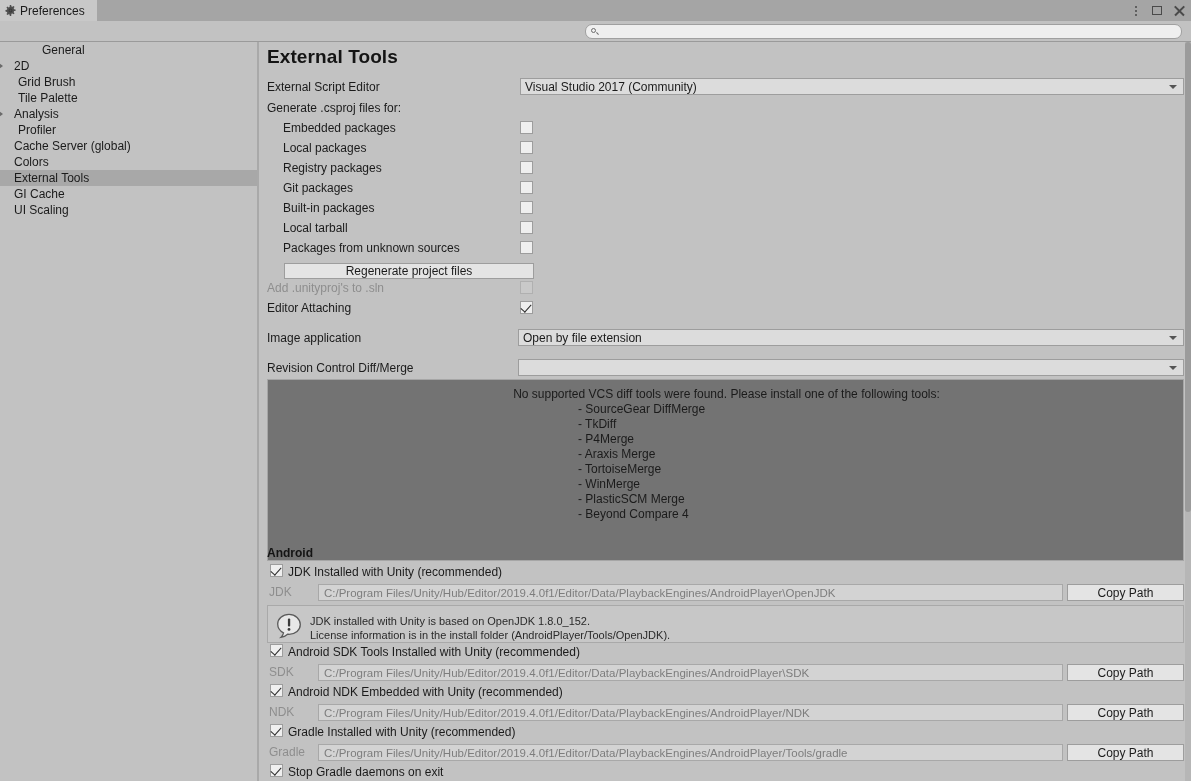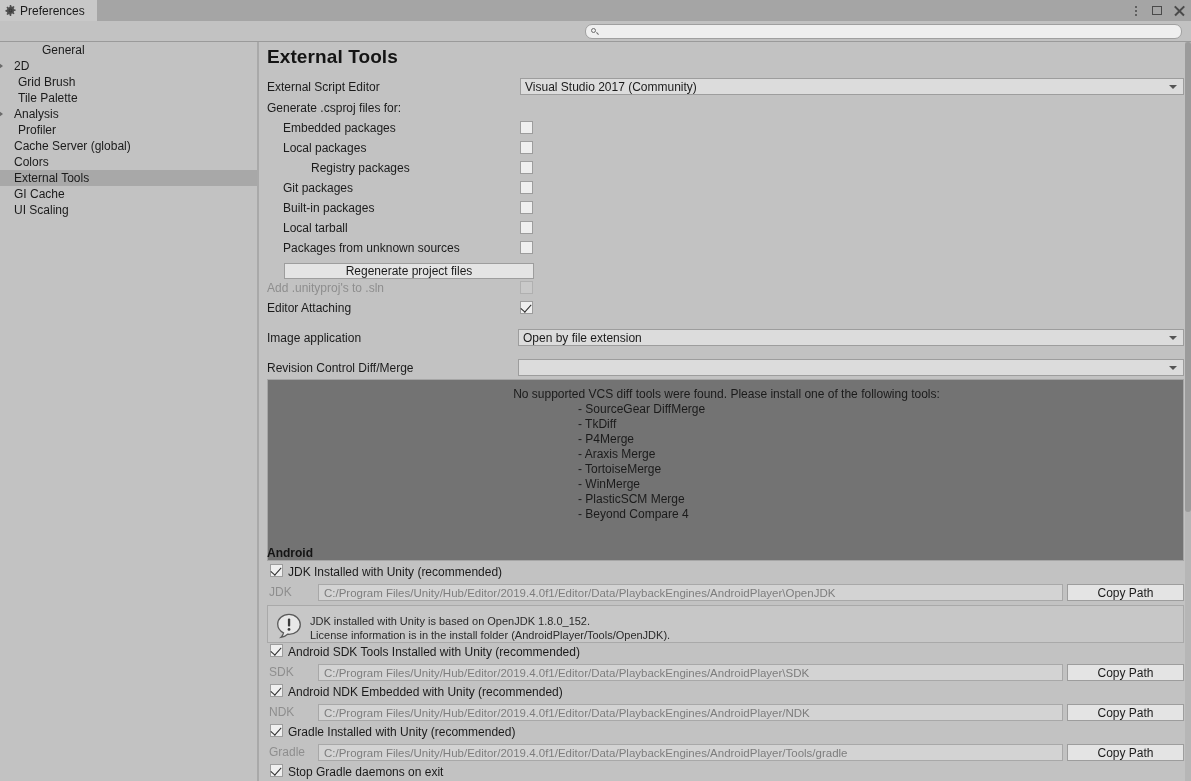--- a/index.html
+++ b/index.html
@@ -186,21 +186,21 @@
     <div class="row" style="top:76px;left:24px;">
       <span class="lbl">Embedded packages</span>
     </div>
     <div class="cb" style="top:79px;left:261px;"></div>
 
     <div class="row" style="top:96px;left:24px;">
       <span class="lbl">Local packages</span>
     </div>
     <div class="cb" style="top:99px;left:261px;"></div>
 
-    <div class="row" style="top:116px;left:24px;margin-left:28px;">
+    <div class="row" style="top:116px;left:24px;">
       <span class="lbl">Registry packages</span>
     </div>
     <div class="cb" style="top:119px;left:261px;"></div>
 
     <div class="row" style="top:136px;left:24px;">
       <span class="lbl">Git packages</span>
     </div>
     <div class="cb" style="top:139px;left:261px;"></div>
 
     <div class="row" style="top:156px;left:24px;">

